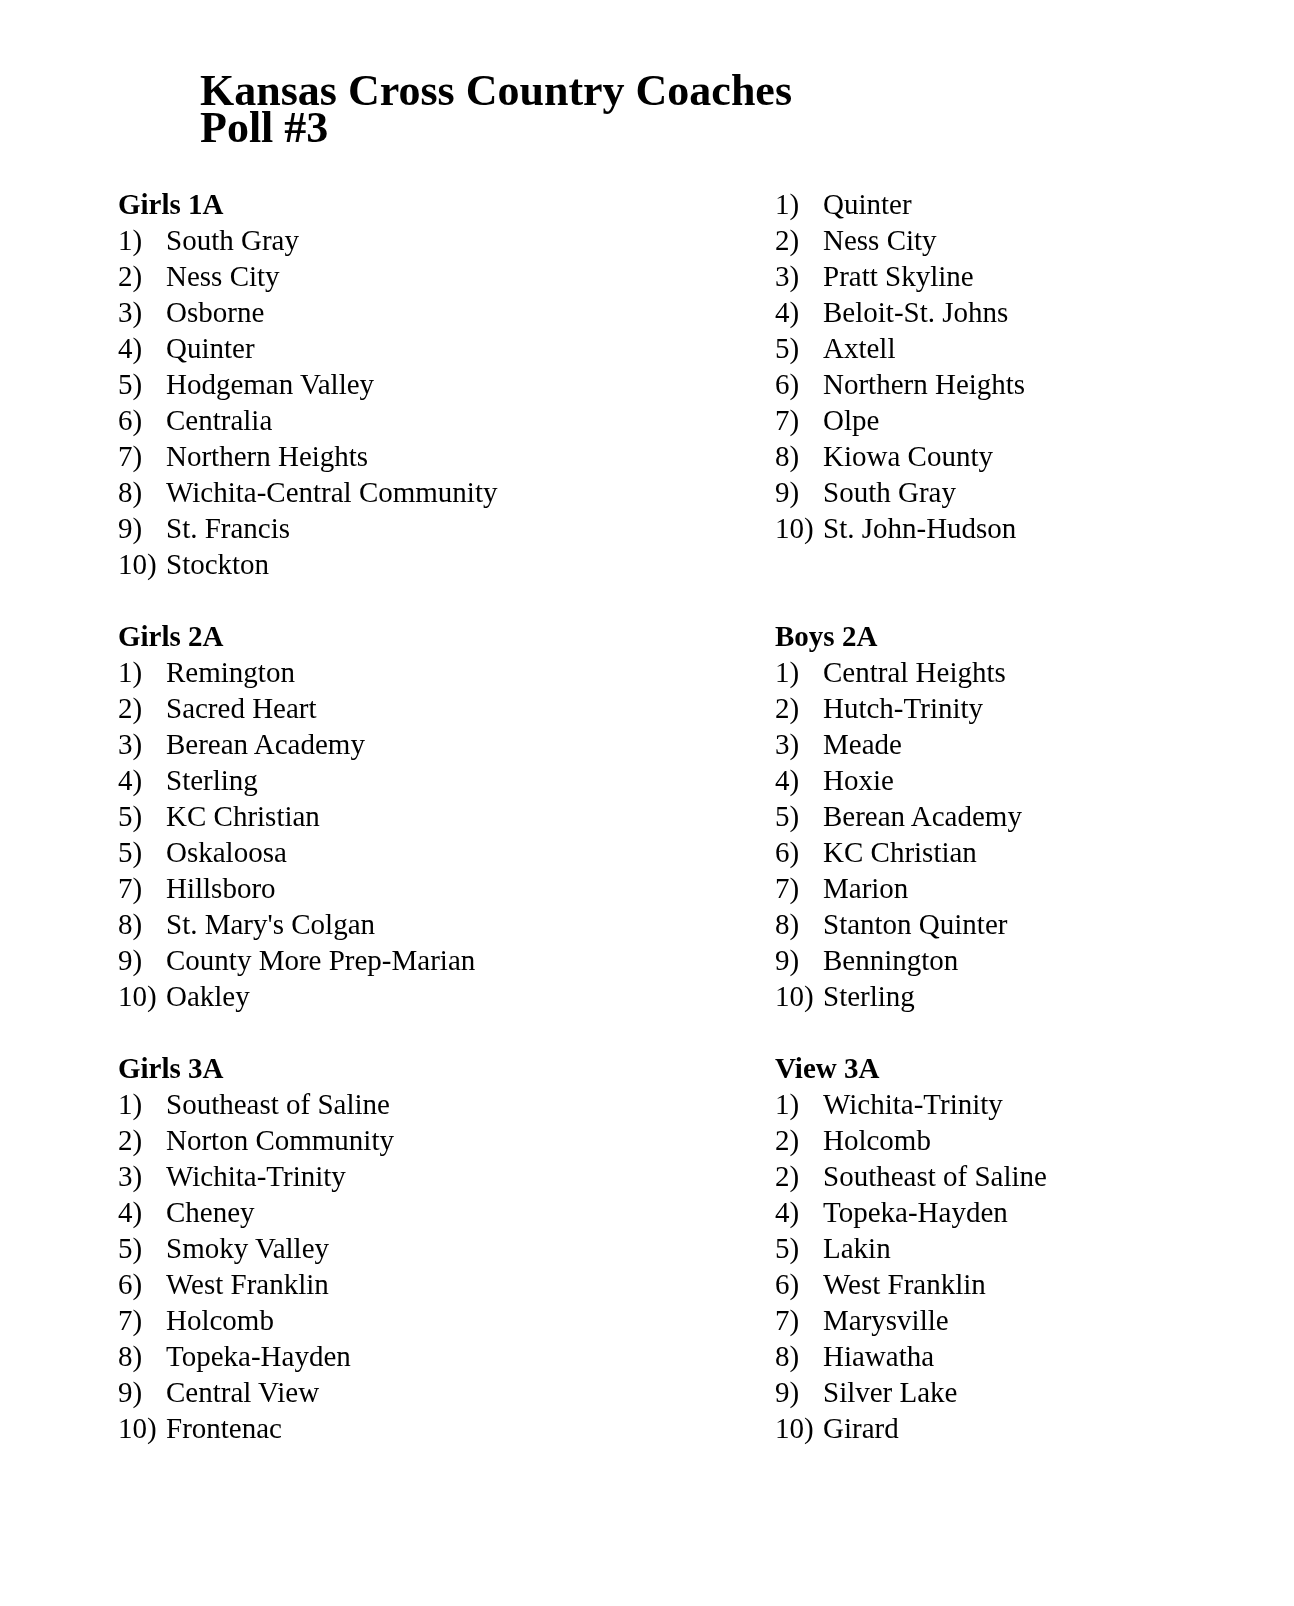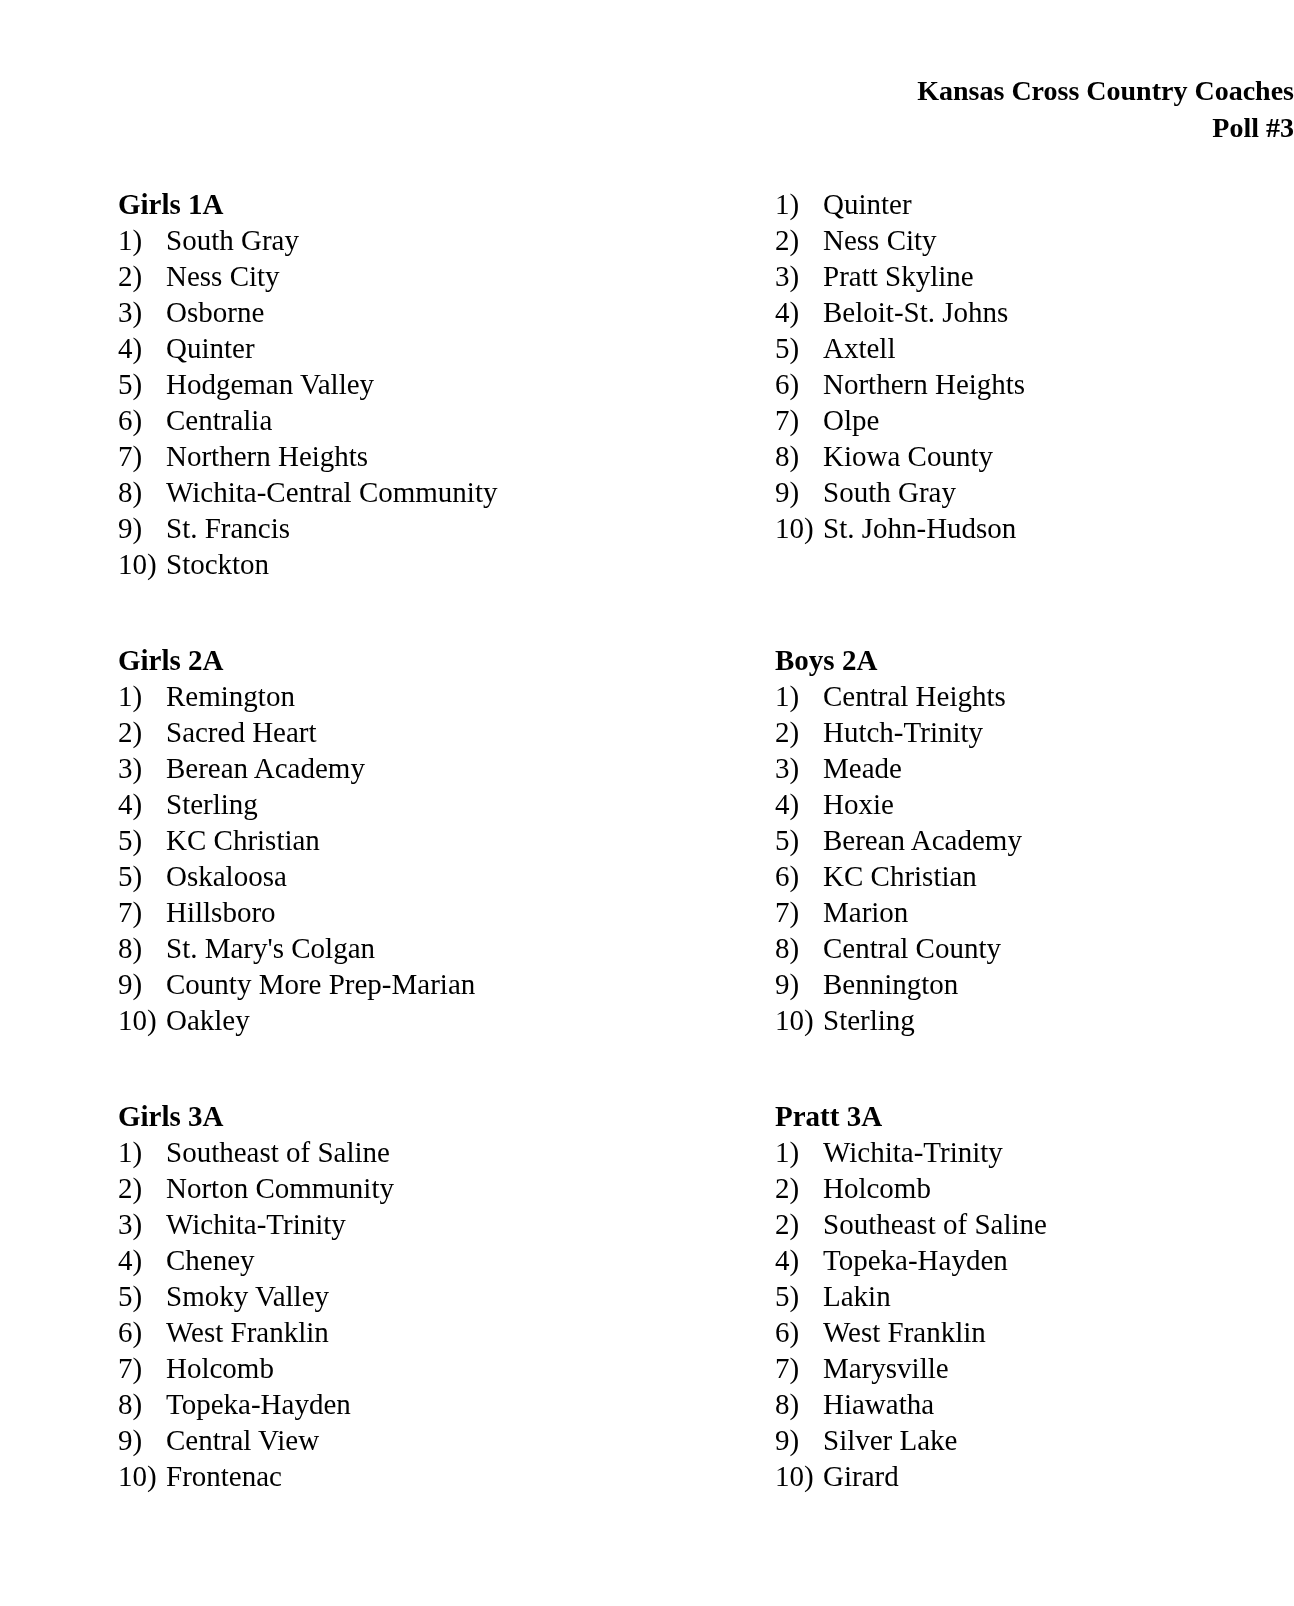--- a/index.html
+++ b/index.html
@@ -7,31 +7,31 @@
   body {
     width: 1294px;
     height: 1606px;
     overflow: hidden;
     color: #000000;
     font-family: "Liberation Serif", "DejaVu Serif", serif;
   }
   .title-block {
     padding-top: 72px;
     margin-left: 200px;          
-    text-align: right;
+    text-align: left;
     font-weight: bold;
-    font-size: 28px;
+    font-size: 44px;
     line-height: 37px;
   }
   .content {
     display: grid;
     grid-template-columns: 657px auto;
     margin-left: 118px;
     margin-top: 40px;
-    row-gap: 60px;
+    row-gap: 36px;
   }
   .poll-section { }
   .section-heading {
     font-weight: bold;
     font-size: 29px;
     line-height: 36px;
   }
   .poll-item {
     display: flex;
     font-size: 29px;
@@ -251,21 +251,21 @@
     <span class="team">KC Christian</span>
   </div>
 
   <div class="poll-item">
     <span class="rank">7)</span>
     <span class="team">Marion</span>
   </div>
 
   <div class="poll-item">
     <span class="rank">8)</span>
-    <span class="team">Central County</span>
+    <span class="team">Stanton Quinter</span>
   </div>
 
   <div class="poll-item">
     <span class="rank">9)</span>
     <span class="team">Bennington</span>
   </div>
 
   <div class="poll-item">
     <span class="rank">10)</span>
     <span class="team">Sterling</span>
@@ -322,21 +322,21 @@
   </div>
 
   <div class="poll-item">
     <span class="rank">10)</span>
     <span class="team">Frontenac</span>
   </div>
 </div>
   </div>
 
   <div class="poll-section">
-    <div class="section-heading">Pratt 3A</div>
+    <div class="section-heading">View 3A</div>
     <div>
   <div class="poll-item">
     <span class="rank">1)</span>
     <span class="team">Wichita-Trinity</span>
   </div>
 
   <div class="poll-item">
     <span class="rank">2)</span>
     <span class="team">Holcomb</span>
   </div>

